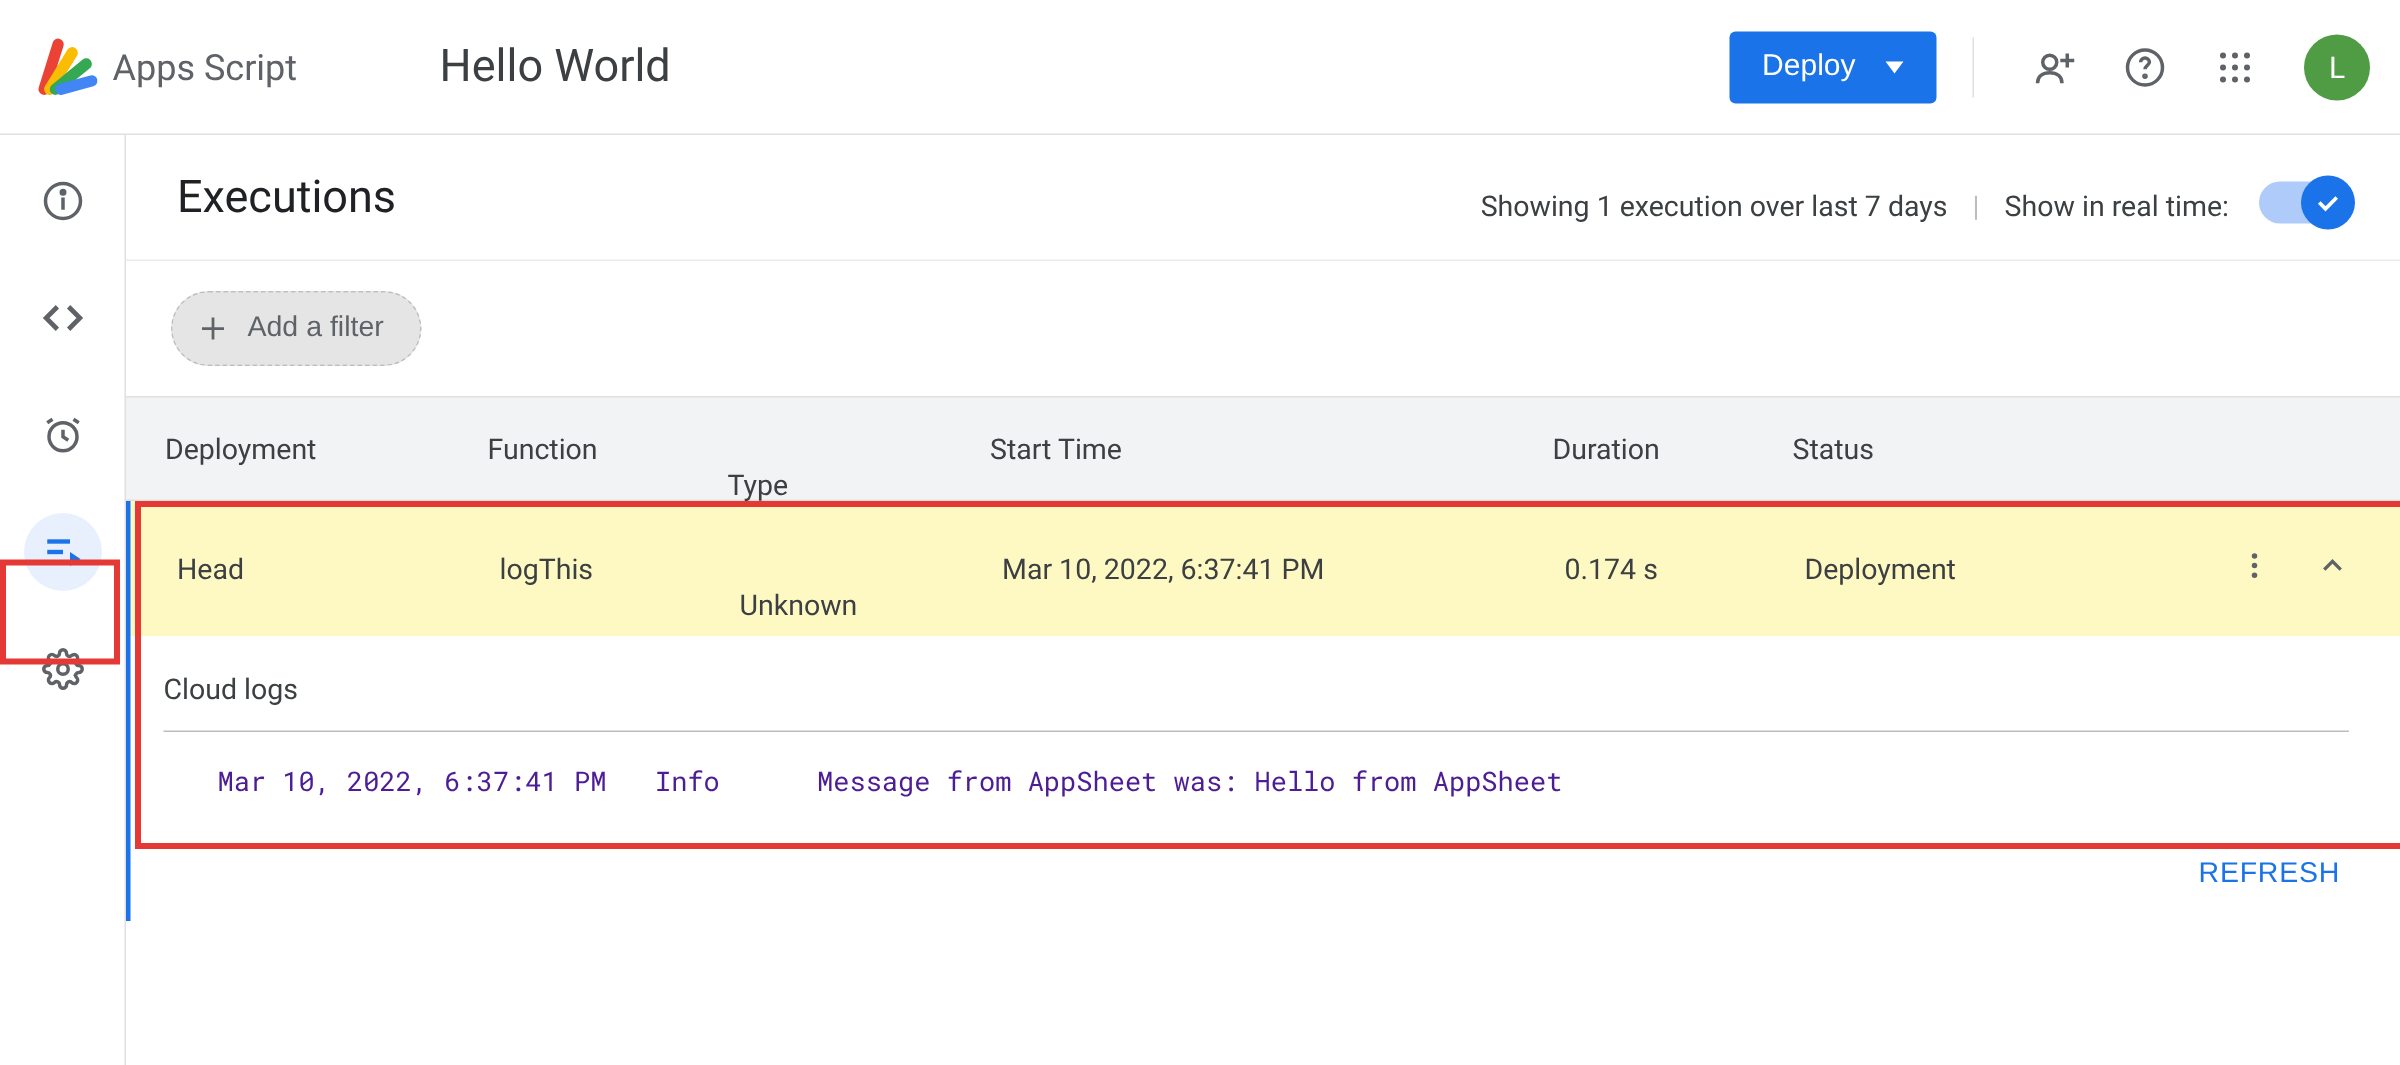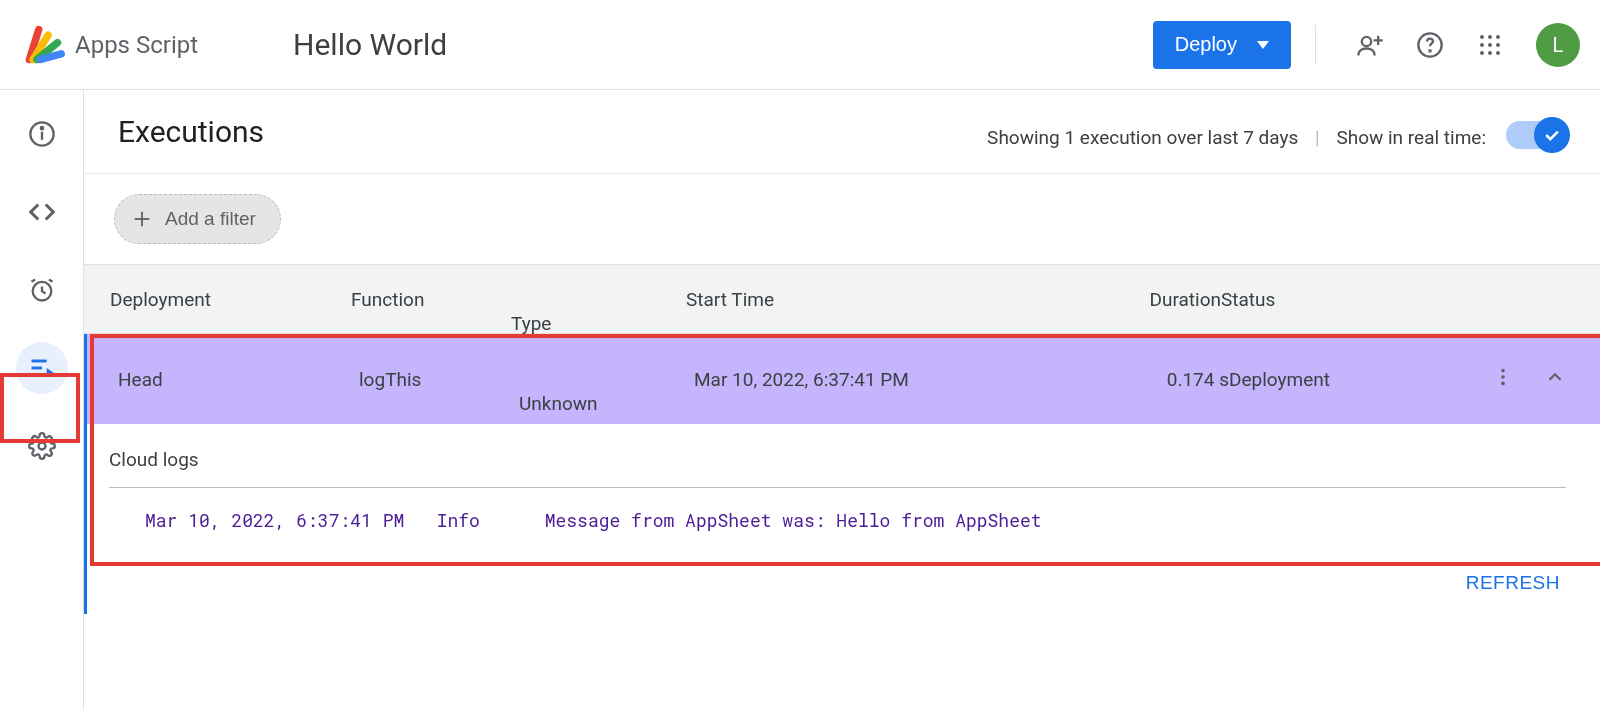--- a/index.html
+++ b/index.html
@@ -35,28 +35,28 @@
 .summary .pipe { color: #bdbdbd; margin: 0 12px; }
 .toggle { width: 60px; height: 28px; background: #aecbfa; border-radius: 14px; position: relative; margin-left: 20px; cursor: pointer; }
 .toggle .knob { position: absolute; right: -4px; top: -4px; width: 36px; height: 36px; border-radius: 50%; background: #1a73e8; display: flex; align-items: center; justify-content: center; }
 .toggle .knob svg { stroke: #fff; }
 
 .filterbar { padding: 20px 30px; }
 .add-filter { display: inline-flex; align-items: center; gap: 12px; border: 1.5px dashed #bdbdbd; border-radius: 26px; height: 50px; padding: 0 24px 0 16px; color: #5f6368; font-size: 19px; cursor: pointer; background: #e5e5e5; }
 
 .table-head { display: flex; align-items: center; background: #f1f3f4; border-top: 1px solid #e0e0e0; border-bottom: 1px solid #e0e0e0; height: 70px; padding: 0 26px; font-size: 19px; color: #3c4043; }
 .col-dep { width: 215px; }
-.col-fn  { width: 160px; margin-left: 26px; }
+.col-fn  { width: 160px; }
 .col-typ { width: 175px; margin-top: 48px; }
 .col-st  { width: 375px; }
-.col-dur { width: 160px; text-align: right; }
+.col-dur { width: 160px; }
 .col-sta { flex: 1; }
 .col-act { width: 110px; display: flex; justify-content: flex-end; gap: 30px; }
 
-.row { display: flex; align-items: center; background: #c4b5fd; border-left: 3px solid #1a73e8; height: 90px; padding: 0 34px 0 31px; font-size: 19px; color: #3c4043; }
+.row { display: flex; align-items: center; background: #fef9c3; border-left: 3px solid #1a73e8; height: 90px; padding: 0 34px 0 31px; font-size: 19px; color: #3c4043; }
 .row .col-act .ic { cursor: pointer; color: #5f6368; }
 
 .logs { border-left: 3px solid #1a73e8; padding: 24px 34px 0 22px; }
 .logs-title { font-size: 19px; margin-bottom: 16px; color: #3c4043; }
 .logs-sep { border: none; border-top: 1px solid #bdbdbd; margin-bottom: 20px; }
 .log-line { font-family: 'Roboto Mono', Menlo, Consolas, monospace; font-size: 18px; color: #4c1d95; white-space: pre; padding-left: 36px; }
 
 .refresh-bar { border-left: 3px solid #1a73e8; padding: 40px 40px 20px 0; text-align: right; }
 .refresh-btn { color: #1a73e8; font-size: 19px; font-weight: 500; background: none; border: none; cursor: pointer; letter-spacing: 0.5px; }
 </style>

